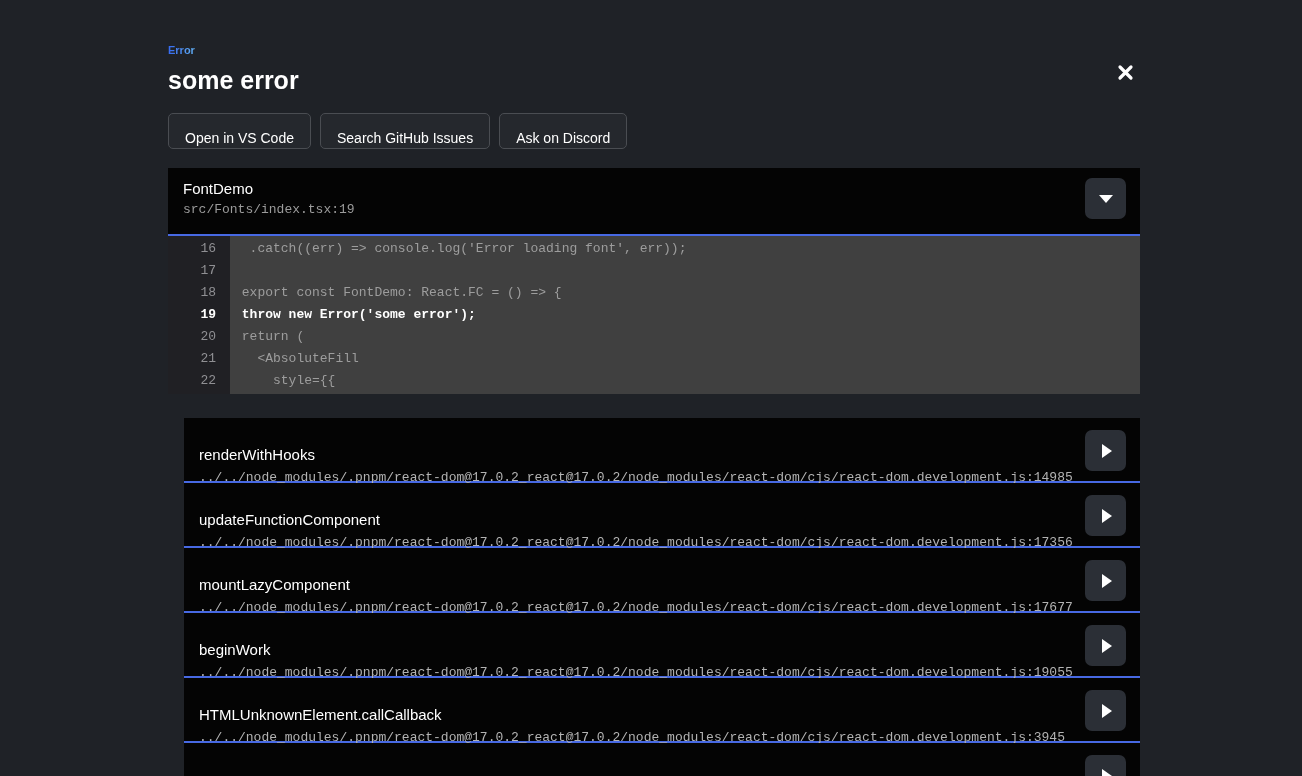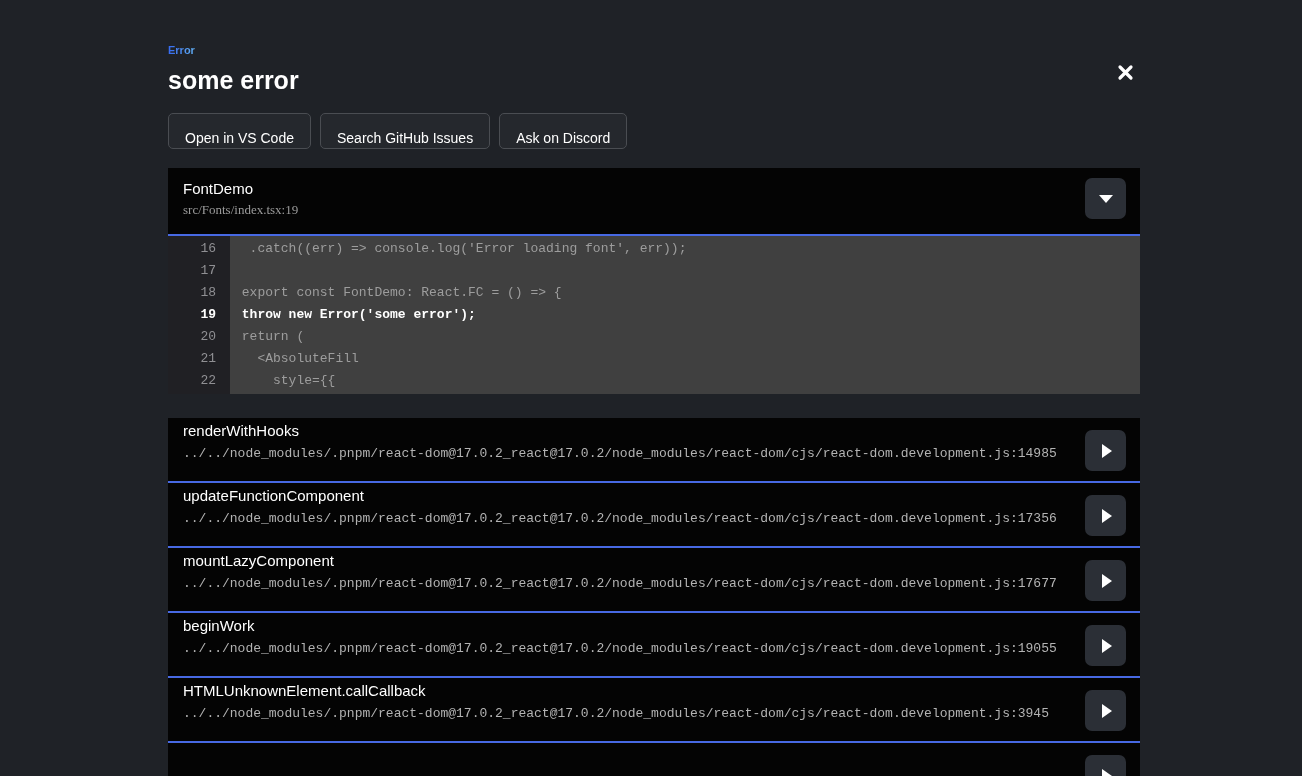--- a/index.html
+++ b/index.html
@@ -60,21 +60,21 @@
   .code-header {
     background: #040404;
     height: 68px;
     padding: 12px 15px;
     position: relative;
     border-bottom: 2px solid #4769e3;
   }
   .code-title { font-size: 15px; line-height: 18px; color: #ffffff; }
   .code-loc {
     margin-top: 4px;
-    font-family: Liberation Serif, serif;
+    font-family: Liberation Mono, monospace;
     font-size: 13px; line-height: 15px;
     color: #9b9b9b;
   }
   .icon-btn {
     position: absolute;
     right: 14px;
     width: 41px; height: 41px;
     background: #2b2f36;
     border: none; border-radius: 7px;
     display: flex; align-items: center; justify-content: center;
@@ -110,22 +110,23 @@
   }
   .line-num { flex: 0 0 62px; text-align: right; padding-right: 14px; color: #8f8f93; }
   .code-text { white-space: pre; padding-left: 4px; color: #9d9d9d; }
   .code-row.highlight .line-num, .code-row.highlight .code-text { color: #ffffff; font-weight: bold; }
 
   .stack { margin-top: 24px; }
   .frame {
     position: relative;
     background: #040404;
     height: 65px;
-    padding: 4px 15px;
+    padding: 28px 15px;
     border-bottom: 2px solid #4769e3;
+    margin-left: 16px;
   }
   .frame-fn { font-size: 15px; line-height: 18px; color: #ffffff; }
   .frame-path {
     margin-top: 6px;
     font-family: "Liberation Mono", monospace;
     font-size: 13px; line-height: 16px;
     color: #b3b3b3;
     white-space: pre;
   }
   .frame .icon-btn { top: 12px; }

